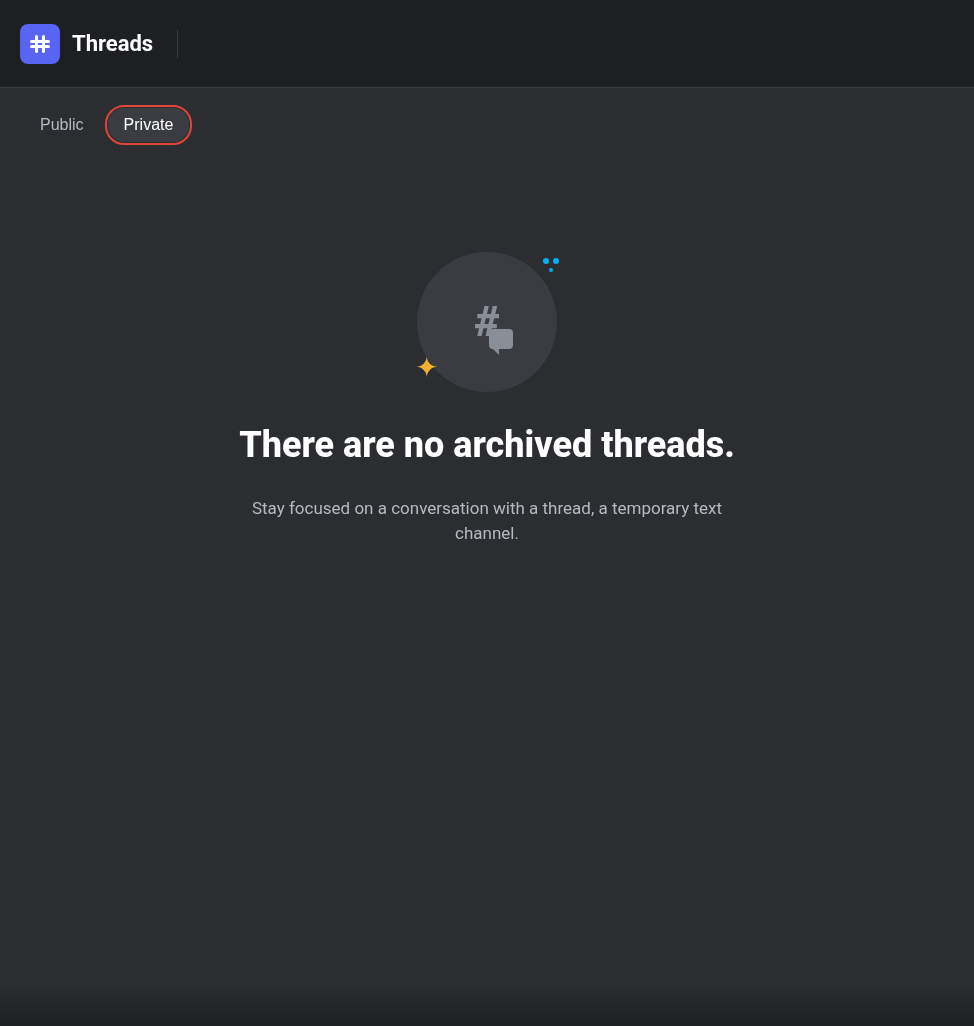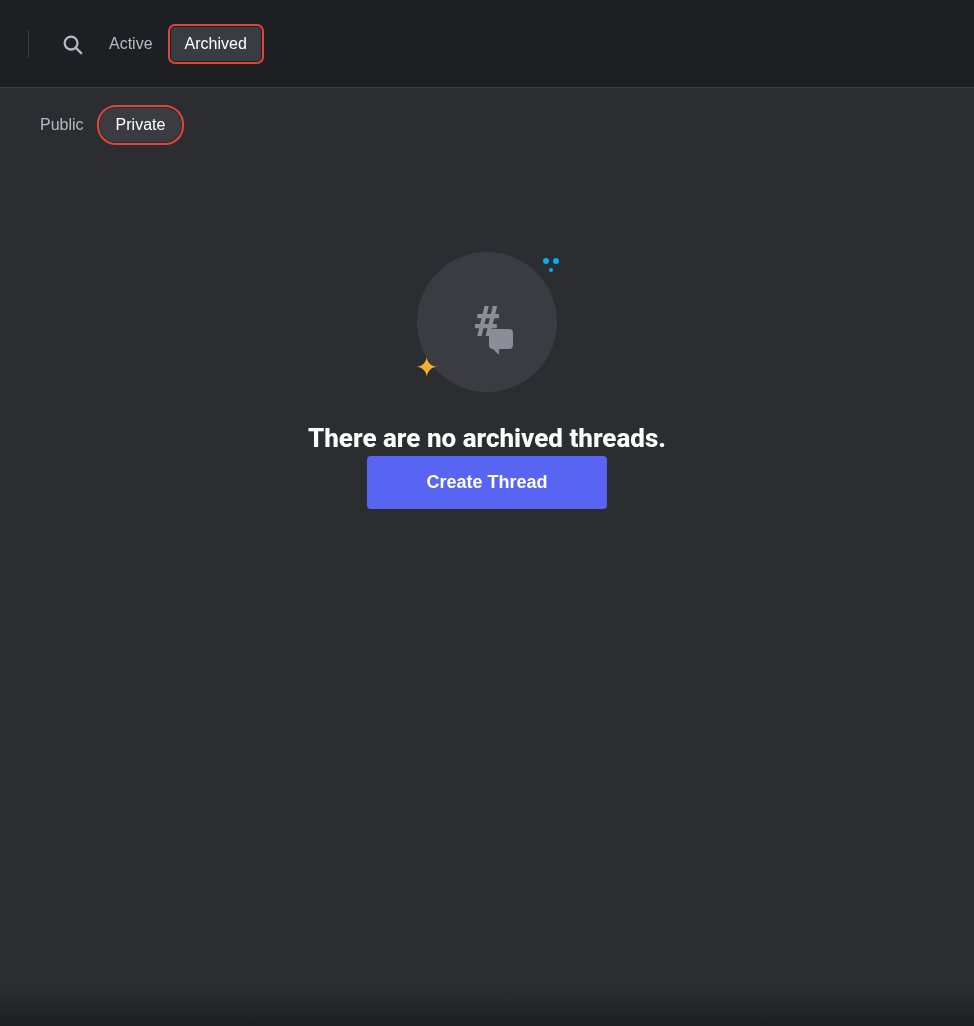--- a/index.html
+++ b/index.html
@@ -124,20 +124,21 @@
       display: flex;
       align-items: center;
       justify-content: center;
     }
 
     
     .sub-header {
       display: flex;
       align-items: center;
       padding: 20px 24px;
+      gap: 8px;
       background: #2b2d31;
     }
 
     .tab-btn {
       background: none;
       border: none;
       color: #b5bac1;
       cursor: pointer;
       padding: 8px 16px;
       border-radius: 4px;
@@ -222,24 +223,24 @@
       background: #00b0f4;
       border-radius: 50%;
     }
 
     .dots-row {
       display: flex;
       gap: 4px;
     }
 
     .empty-title {
-      font-size: 26px;
+      font-size: 36px;
       font-weight: 800;
       color: #ffffff;
-      margin-bottom: 0;
+      margin-bottom: 27px;
       line-height: 1.3;
     }
 
     .empty-description {
       font-size: 17px;
       color: #b5bac1;
       line-height: 1.5;
       max-width: 480px;
       margin-bottom: 40px;
     }
@@ -263,34 +264,34 @@
       left: 0;
       right: 0;
       height: 40px;
       background: linear-gradient(to top, #1e1f22, transparent);
     }
   </style>
 </head>
 <body>
 
 <div class="header">
+  <div class="header-logo">
+    <div class="logo-icon">
+      <svg width="24" height="24" viewBox="0 0 24 24" fill="none" xmlns="http://www.w3.org/2000/svg">
+        <rect x="2" y="8" width="20" height="3" rx="1.5" fill="white"></rect>
+        <rect x="2" y="13" width="20" height="3" rx="1.5" fill="white"></rect>
+        <rect x="7" y="3" width="3" height="18" rx="1.5" fill="white"></rect>
+        <rect x="14" y="3" width="3" height="18" rx="1.5" fill="white"></rect>
+      </svg>
+    </div>
+    <span class="header-title">Threads</span>
+  </div>
 
   <div class="header-divider"></div>
 
-  <div class="header-nav">
-    <button class="search-icon-btn">
-      <svg width="22" height="22" viewBox="0 0 24 24" fill="none" xmlns="http://www.w3.org/2000/svg">
-        <circle cx="11" cy="11" r="7" stroke="#b5bac1" stroke-width="2.5"></circle>
-        <line x1="16.5" y1="16.5" x2="22" y2="22" stroke="#b5bac1" stroke-width="2.5" stroke-linecap="round"></line>
-      </svg>
-    </button>
-
-    <button class="nav-btn">Active</button>
-    <button class="nav-btn active-selected">Archived</button>
-  </div>
 
 </div>
 
 <div class="sub-header">
   <button class="tab-btn">Public</button>
   <button class="tab-btn tab-active">Private</button>
 </div>
 
 <div class="empty-state">
   <div class="icon-container">
@@ -311,16 +312,16 @@
         <div style="position:absolute; bottom:-4px; right:-14px; width:24px; height:20px; background:#8a8e96; border-radius:4px;">
           <div style="position:absolute; bottom:-6px; left:3px; width:0; height:0; border-left:7px solid transparent; border-top:7px solid #8a8e96;"></div>
         </div>
       </div>
     </div>
 
     <div class="sparkle-yellow">✦</div>
   </div>
 
   <h2 class="empty-title">There are no archived threads.</h2>
-  <button class="create-thread-btn">Create Thread</button>
+  <p class="empty-description">Stay focused on a conversation with a thread, a temporary text channel.</p>
 </div>
 
 <div class="bottom-hint"></div>
 
 </body></html>

